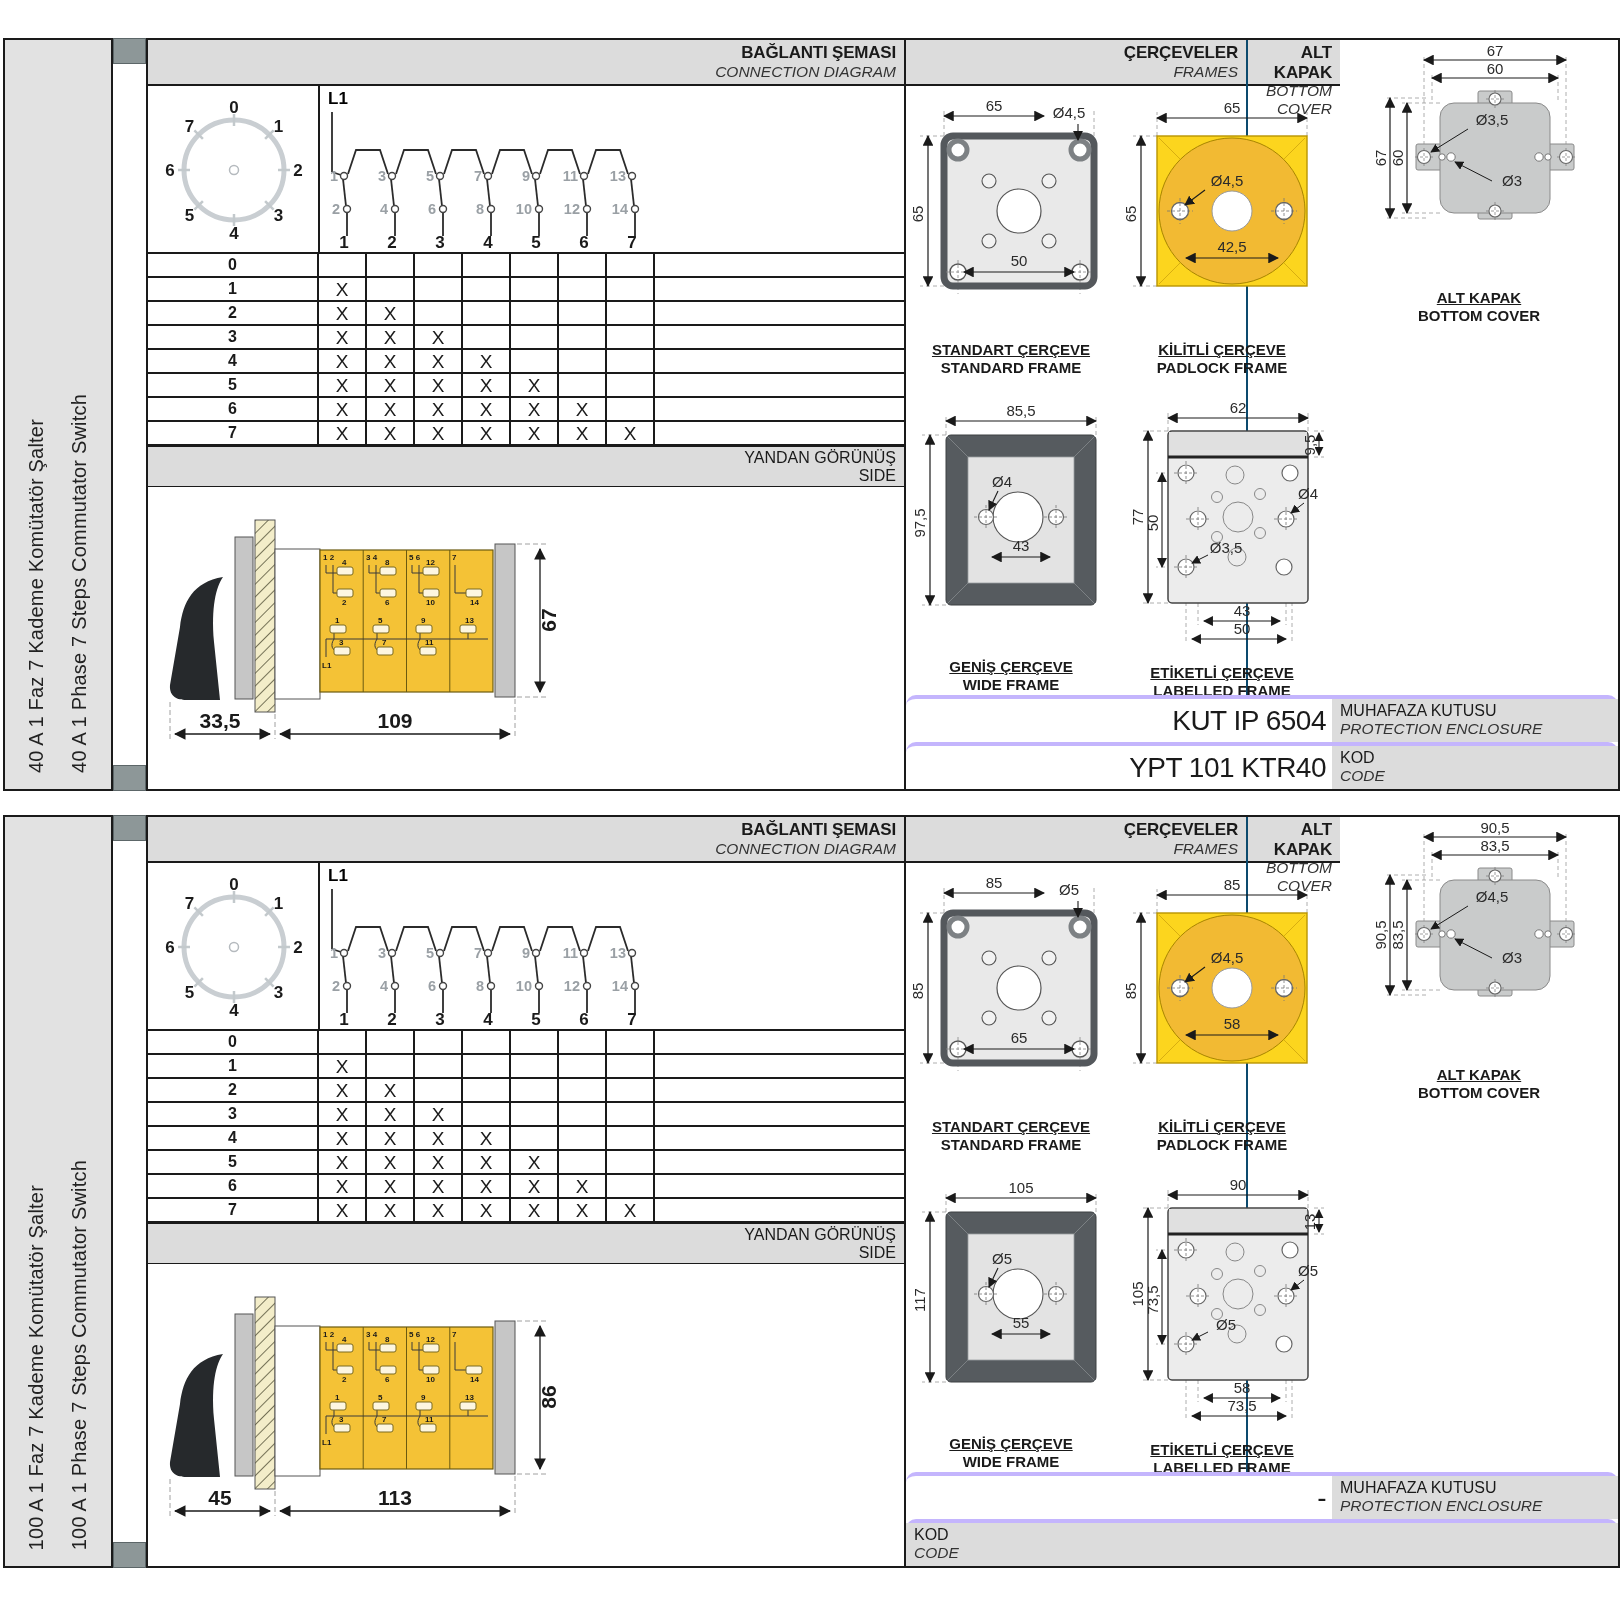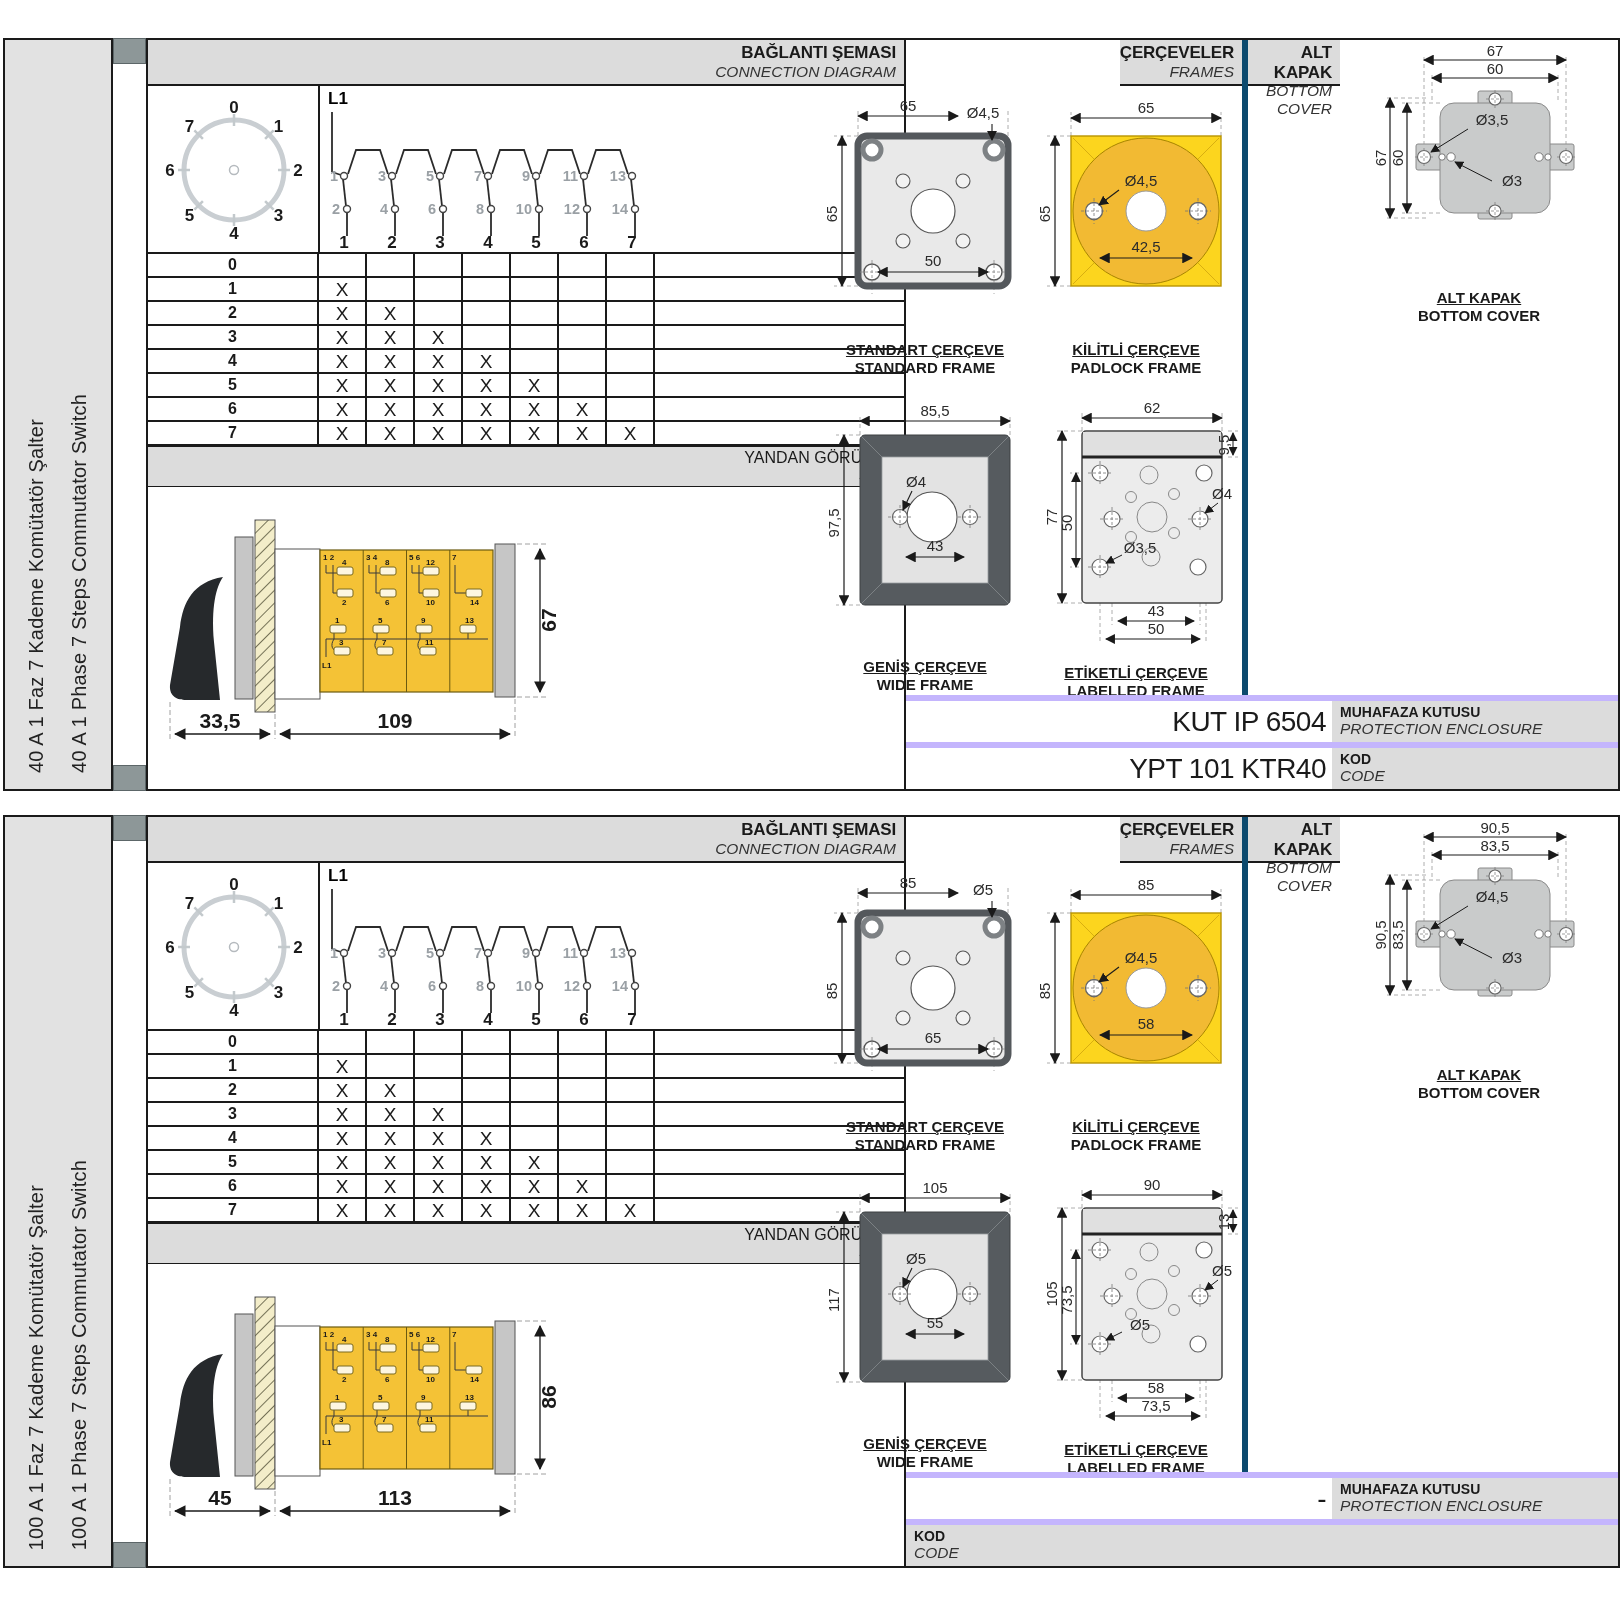--- a/index.html
+++ b/index.html
@@ -27,21 +27,21 @@
     width: 33px; display: flex; flex-direction: column;
     justify-content: space-between; background: #ffffff;
   }
   .strip .sq { height: 26px; background: #8d9798; border: 1px solid #5c6668; }
 
   
   .main { flex: 1; border: 2px solid #1a1a1a; display: flex; background: #fff; }
   .colA { width: 758px; border-right: 2px solid #1a1a1a; display: flex; flex-direction: column; }
   .rightwrap { flex: 1; display: flex; flex-direction: column; }
   .rw-top { display: flex; height: 655px; }
-  .colB { width: 342px; border-right: 6px solid #0c4a6e; display: flex; flex-direction: column; align-items: flex-end; }
+  .colB { width: 342px; border-right: 2px solid #0c4a6e; display: flex; flex-direction: column; }
   .colC { flex: 1; display: flex; flex-direction: row; }
 
   .band {
     height: 46px; background: #dcdcdc; border-bottom: 2px solid #1a1a1a;
     text-align: right; padding: 3px 8px 12px 0; line-height: 1.15;
   }
   .band .tr { font-weight: bold; font-size: 17px; letter-spacing: -0.2px; }
   .band .en { font-style: italic; font-size: 15.5px; color: #333; }
 
   
@@ -68,27 +68,27 @@
   }
   .frame-cell { display: flex; flex-direction: column; align-items: center; justify-content: flex-start; padding-top: 2px; }
   .caption { text-align: center; line-height: 1.2; margin-top: 1px; }
   .caption .c1 { font-weight: bold; font-size: 15px; text-decoration: underline; }
   .caption .c2 { font-weight: bold; font-size: 15px; }
 
   
   .cover-area { flex: 1; display: flex; flex-direction: column; align-items: center; }
 
   
-  .val-row { height: 49px; display: flex; border-top: 6px solid #c4b5fd; }
+  .val-row { height: 49px; display: flex; border-top: 4px solid #c4b5fd; border-radius: 10px; }
   .val-cell {
     width: 426px; display: flex; align-items: center; justify-content: flex-end;
     font-size: 28px; letter-spacing: -0.5px; padding-right: 6px; color: #1a1a1a;
   }
   .lbl-cell { flex: 1; background: #dcdcdc; padding: 3px 0 0 8px; line-height: 1.15; }
-  .lbl-cell .tr { font-weight: bold; font-size: 14px; }
+  .lbl-cell .tr { font-weight: normal; font-size: 16px; }
   .lbl-cell .en { font-style: italic; font-size: 15.5px; color: #333; }
 
   svg text { font-family: "Liberation Sans", "DejaVu Sans", sans-serif; }
   .dimtxt { font-size: 15px; fill: #2b2b2b; }
   .dimbig { font-size: 21px; font-weight: bold; fill: #1a1a1a; }
 </style>
 </head>
 <body>
 
 <div id="page">

